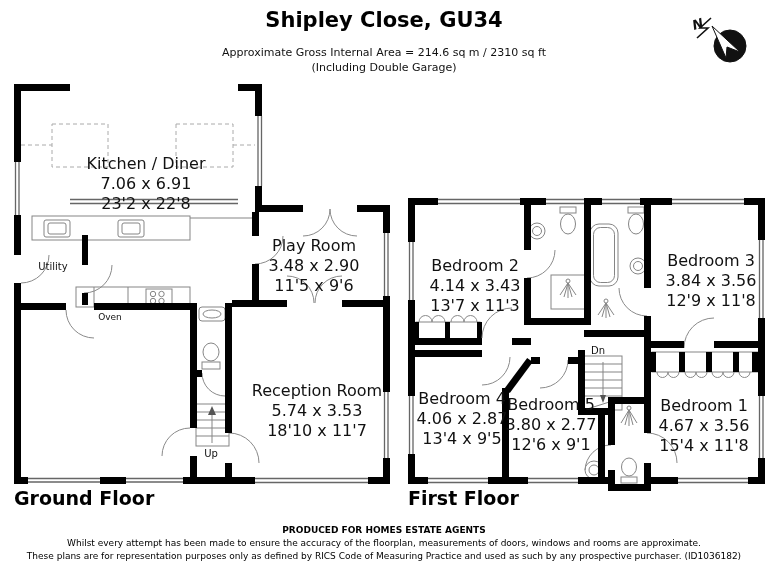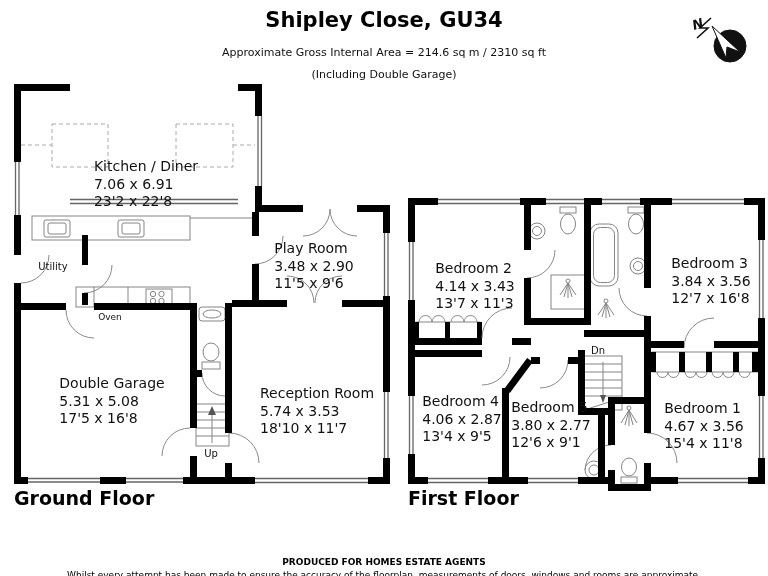--- a/index.html
+++ b/index.html
@@ -2,28 +2,28 @@
 <html><head>
 <meta charset="utf-8">
 <style>
   html,body{margin:0;padding:0;background:#fff;}
   .page{position:relative;width:768px;height:576px;background:#ffffff;
         font-family:"DejaVu Sans","Liberation Sans",sans-serif;overflow:hidden;color:#111;}
   svg.plan{position:absolute;left:0;top:0;}
   .header{position:absolute;top:8px;left:0;width:100%;text-align:center;}
   .title{font-size:21px;font-weight:bold;color:#000;}
   .subtitle{font-size:11px;margin-top:14px;color:#111;}
-  .subtitle2{font-size:11px;margin-top:9px;color:#111;}
-  .room-label{position:absolute;transform:translate(-50%,-50%);
-              font-size:14px;line-height:1.25;white-space:nowrap;color:#111;}
+  .subtitle2{font-size:11px;margin-top:2px;color:#111;}
+  .room-label{position:absolute;transform:translate(-50%,-50%);text-align:center;
+              font-size:16px;line-height:1.25;white-space:nowrap;color:#111;}
   .small-label{position:absolute;transform:translate(-50%,-50%);font-size:10px;
                white-space:nowrap;color:#111;}
   .tiny-label{font-size:9px;margin-top:20px;}
   .floor-title{position:absolute;font-size:19px;font-weight:bold;color:#000;text-align:right;}
-  .footer{position:absolute;left:0;width:100%;text-align:center;color:#000;margin-top:32px;}
+  .footer{position:absolute;left:0;width:100%;text-align:center;color:#000;}
   .footer-line1{top:525px;font-size:9px;font-weight:bold;}
   .footer-line2{top:538px;font-size:9px;}
   .footer-line3{top:551px;font-size:9px;}
   .wall{fill:#000;stroke:none;}
   .thin{stroke:#858585;stroke-width:1;fill:none;}
   .win{stroke:#666;stroke-width:1.3;fill:none;}
   .dash{stroke:#aaa;stroke-width:1;fill:none;stroke-dasharray:4 3;}
   .arc{stroke:#8a8a8a;stroke-width:1;fill:none;}
   .diag{stroke:#000;stroke-width:7;fill:none;}
 </style>
@@ -298,39 +298,34 @@
   <div class="room-label" style="left:314px;top:266px">
     <div>Play Room</div>
     <div>3.48 x 2.90</div>
     <div>11'5 x 9'6</div>
   </div>
   <div class="room-label" style="left:317px;top:411px">
     <div>Reception Room</div>
     <div>5.74 x 3.53</div>
     <div>18'10 x 11'7</div>
   </div>
-  <div class="room-label" style="left:112px;top:401px">
-    <div>Double Garage</div>
-    <div>5.31 x 5.08</div>
-    <div>17'5 x 16'8</div>
-  </div>
   <div class="small-label" style="left:53px;top:266px">Utility</div>
   <div class="small-label tiny-label" style="left:110px;top:297px">Oven</div>
   <div class="small-label" style="left:211px;top:453px">Up</div>
   <div class="floor-title" style="left:14px;top:487px">Ground Floor</div>
 
   <div class="room-label" style="left:475px;top:286px">
     <div>Bedroom 2</div>
     <div>4.14 x 3.43</div>
     <div>13'7 x 11'3</div>
   </div>
   <div class="room-label" style="left:711px;top:281px">
     <div>Bedroom 3</div>
     <div>3.84 x 3.56</div>
-    <div>12'7 x 16'8</div>
+    <div>12'9 x 11'8</div>
   </div>
   <div class="room-label" style="left:462px;top:419px">
     <div>Bedroom 4</div>
     <div>4.06 x 2.87</div>
     <div>13'4 x 9'5</div>
   </div>
   <div class="room-label" style="left:551px;top:425px">
     <div>Bedroom 5</div>
     <div>3.80 x 2.77</div>
     <div>12'6 x 9'1</div>
@@ -338,14 +333,15 @@
   <div class="room-label" style="left:704px;top:426px">
     <div>Bedroom 1</div>
     <div>4.67 x 3.56</div>
     <div>15'4 x 11'8</div>
   </div>
   <div class="small-label" style="left:598px;top:350px">Dn</div>
   <div class="floor-title" style="left:408px;top:487px">First Floor</div>
 
   <div class="footer footer-line1">PRODUCED FOR HOMES ESTATE AGENTS</div>
   <div class="footer footer-line2">Whilst every attempt has been made to ensure the accuracy of the floorplan, measurements of doors, windows and rooms are approximate.</div>
+  <div class="footer footer-line3">These plans are for representation purposes only as defined by RICS Code of Measuring Practice and used as such by any prospective purchaser. (ID1036182)</div>
 
 </div>
 
 </body></html>

